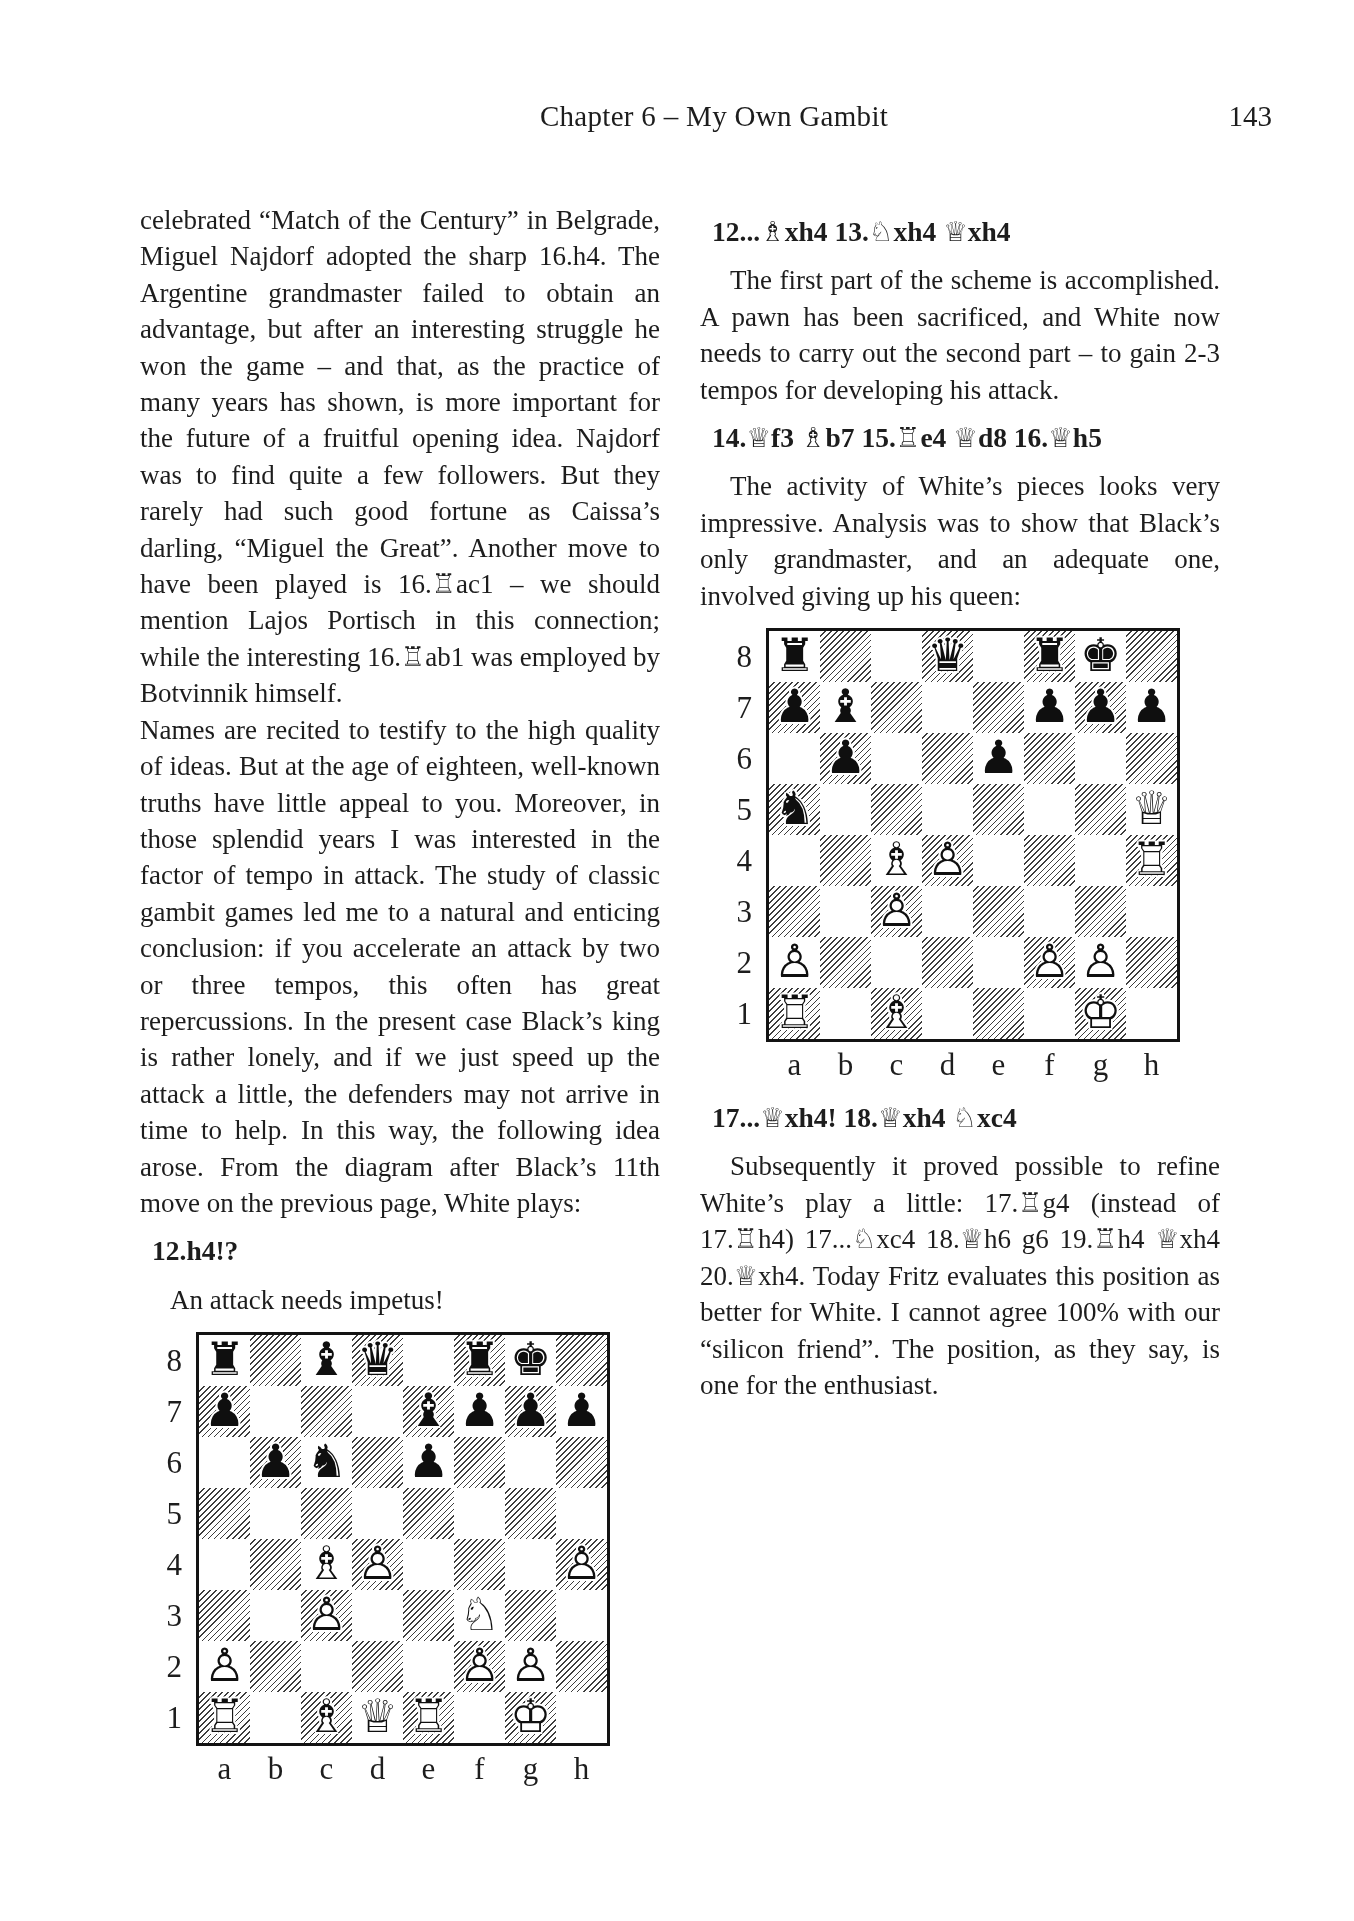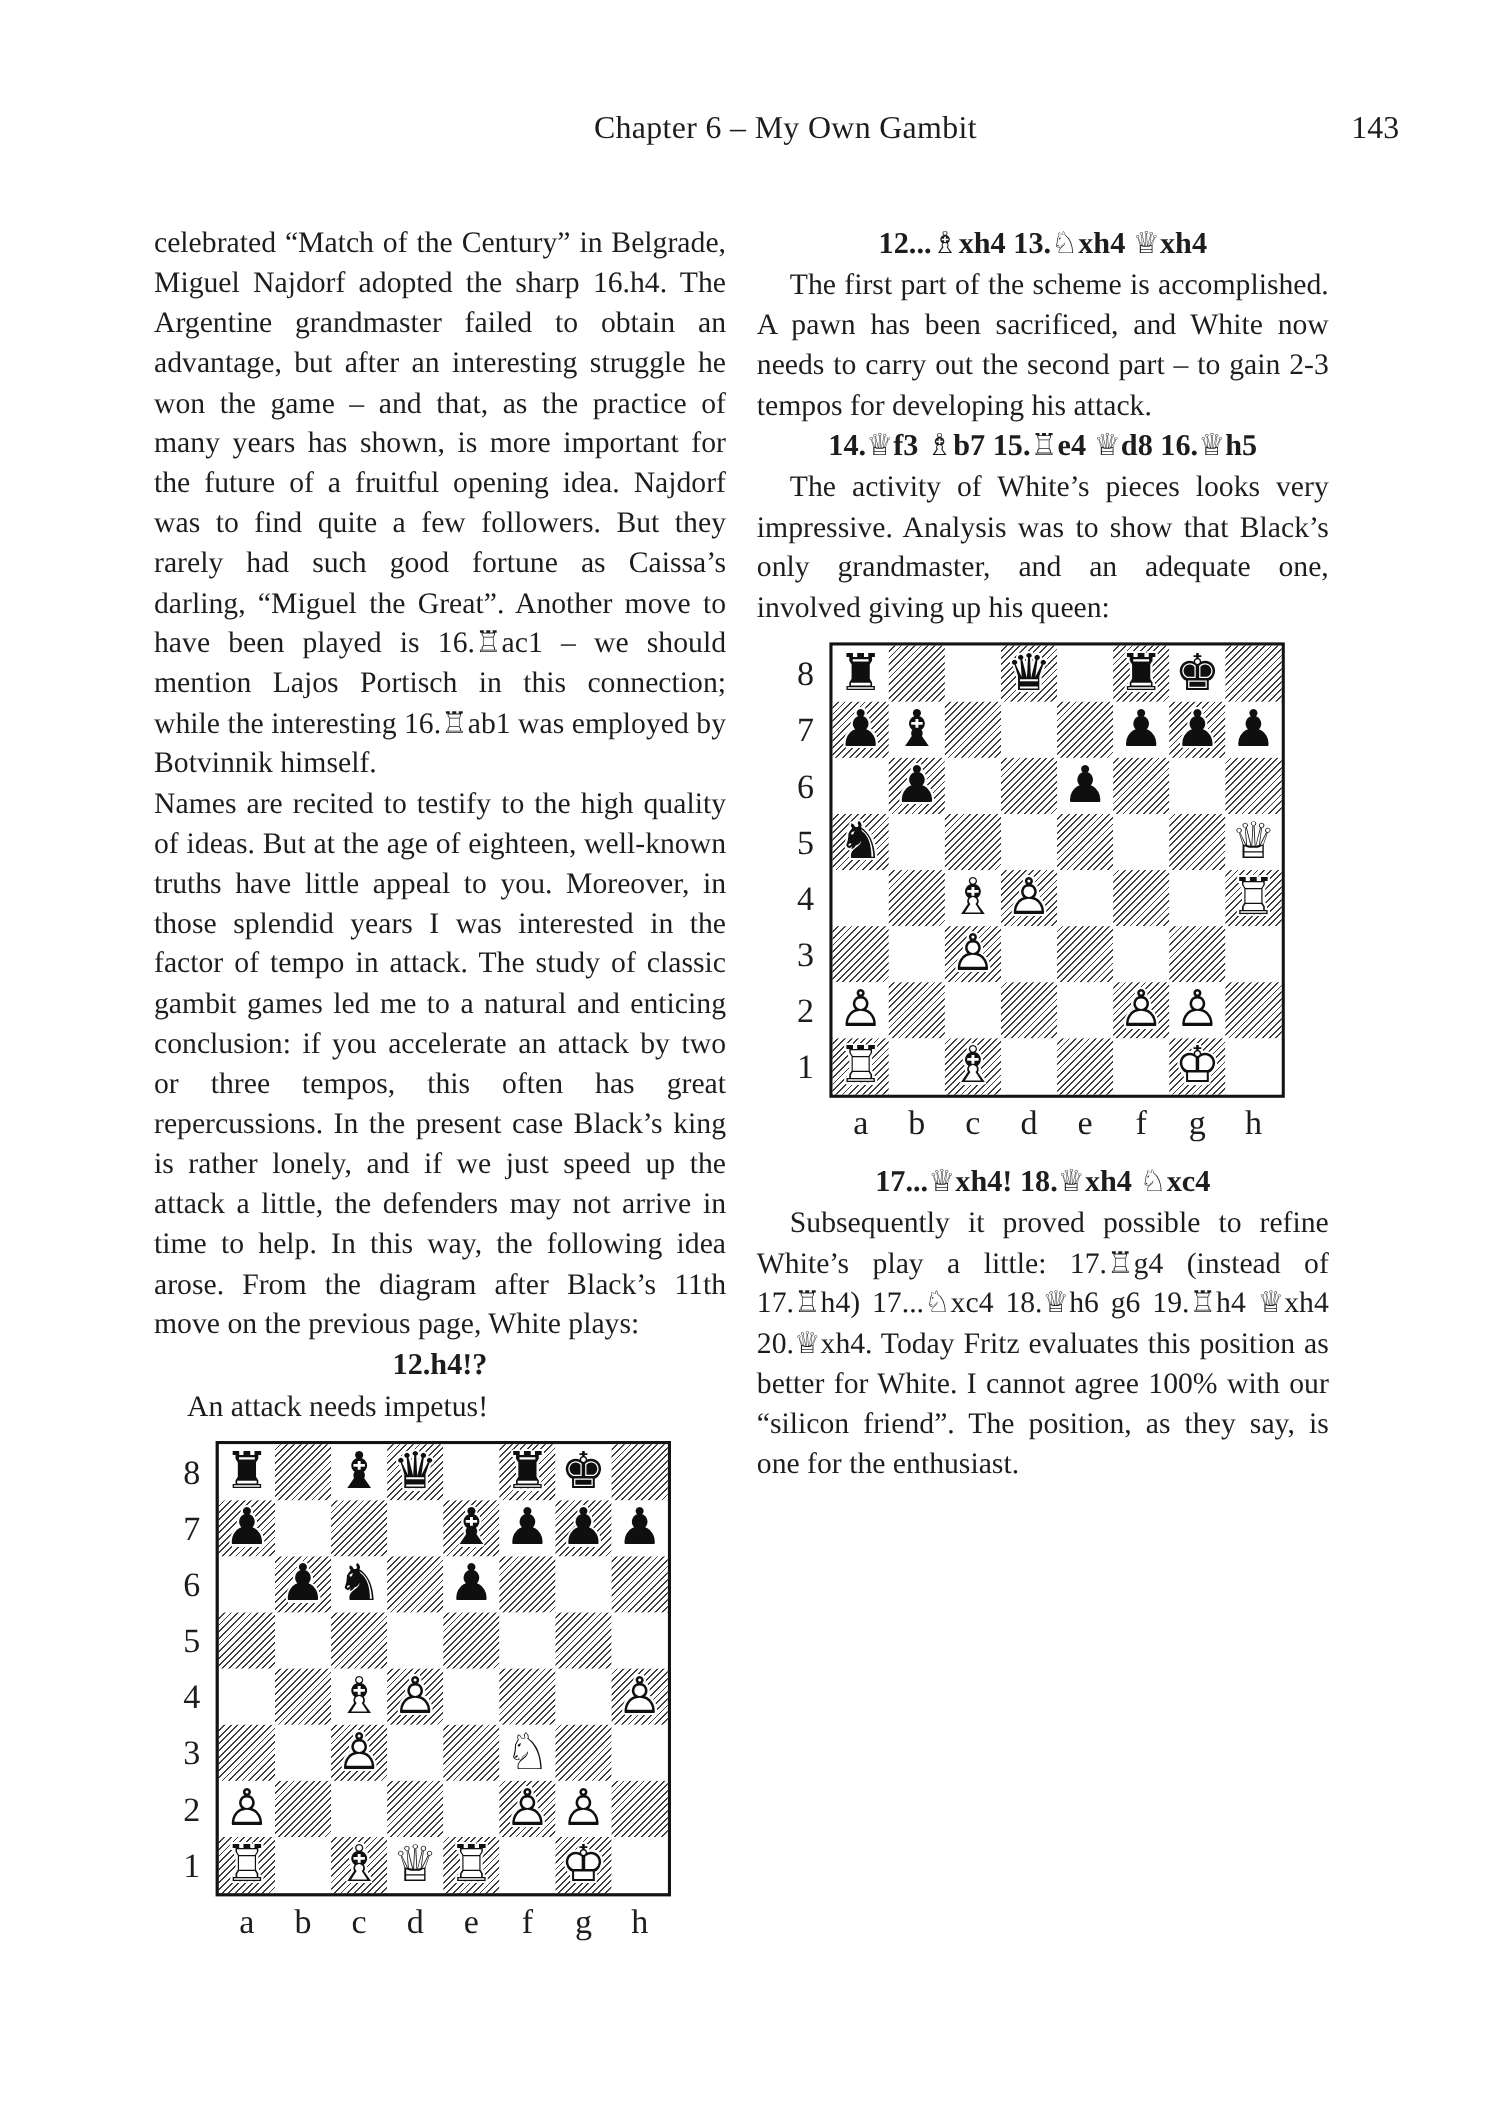--- a/index.html
+++ b/index.html
@@ -17,30 +17,30 @@
 
   
   .page-header { position: relative; height: 42px; font-size: 29px; }
   .chapter-title {
     position: absolute; left: 50%; transform: translateX(-50%);
     white-space: nowrap; letter-spacing: 0.3px;
   }
   .page-number { position: absolute; right: 16px; top: 0; }
 
   
-  .columns { display: flex; gap: 28px; margin-top: 60px; }
+  .columns { display: flex; gap: 40px; margin-top: 60px; }
   .col { width: 520px; }
   p.body-text {
     margin: 0; font-size: 27px; line-height: 36.4px;
     text-align: justify;
   }
   p.indent { text-indent: 30px; }
   h3.move-heading {
-    margin: 1px; font-size: 27.5px; line-height: 36.4px;
-    font-weight: bold; text-align: center;
+    margin: 12px; font-size: 27.5px; line-height: 36.4px;
+    font-weight: bold; text-align: left;
   }
   .space-before { margin-top: 34px; }
 
   
   .diagram { margin-top: 14px; }
   .diagram-1 { margin-left: 8px; margin-top: 14px; }
   .diagram-2 { margin-left: 18px; margin-top: 14px; margin-bottom: 18px; }
   .board-row { display: flex; align-items: flex-start; }
   .ranks { width: 34px; margin-right: 14px; padding-top: 3px; }
   .rank-label {

